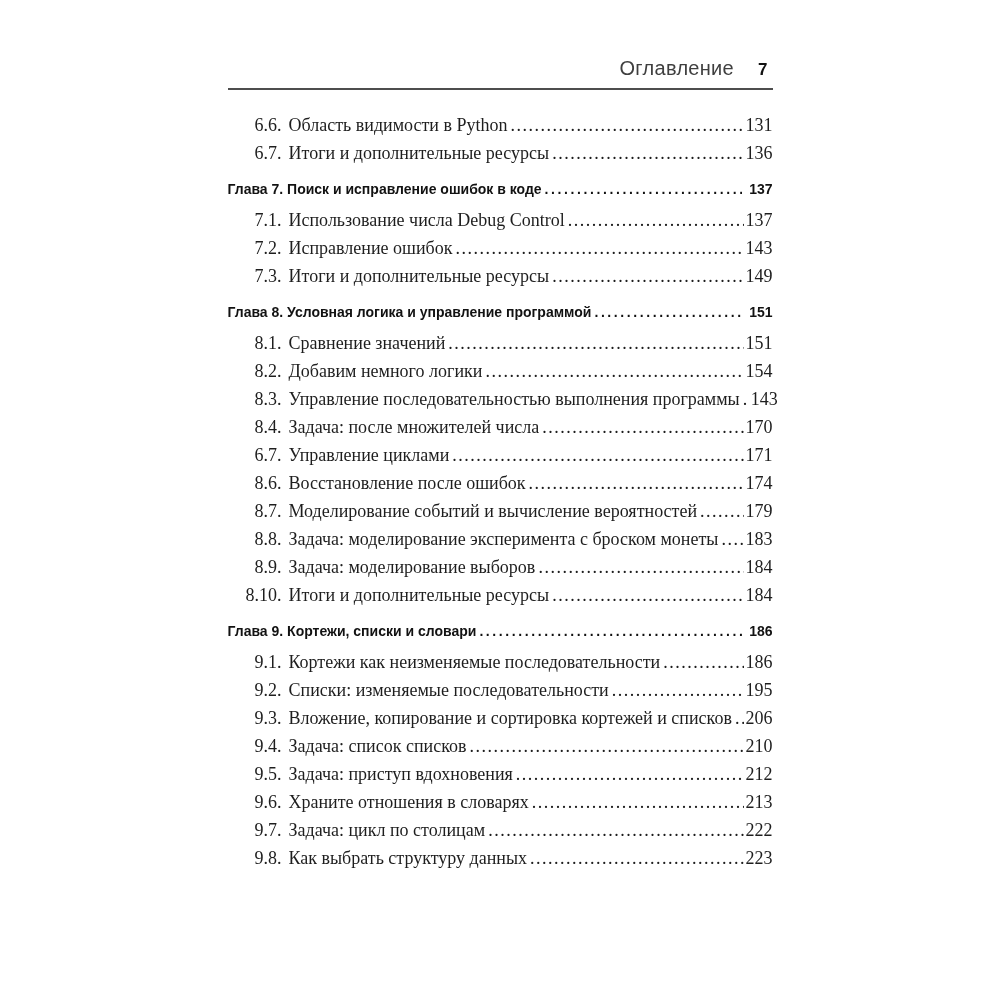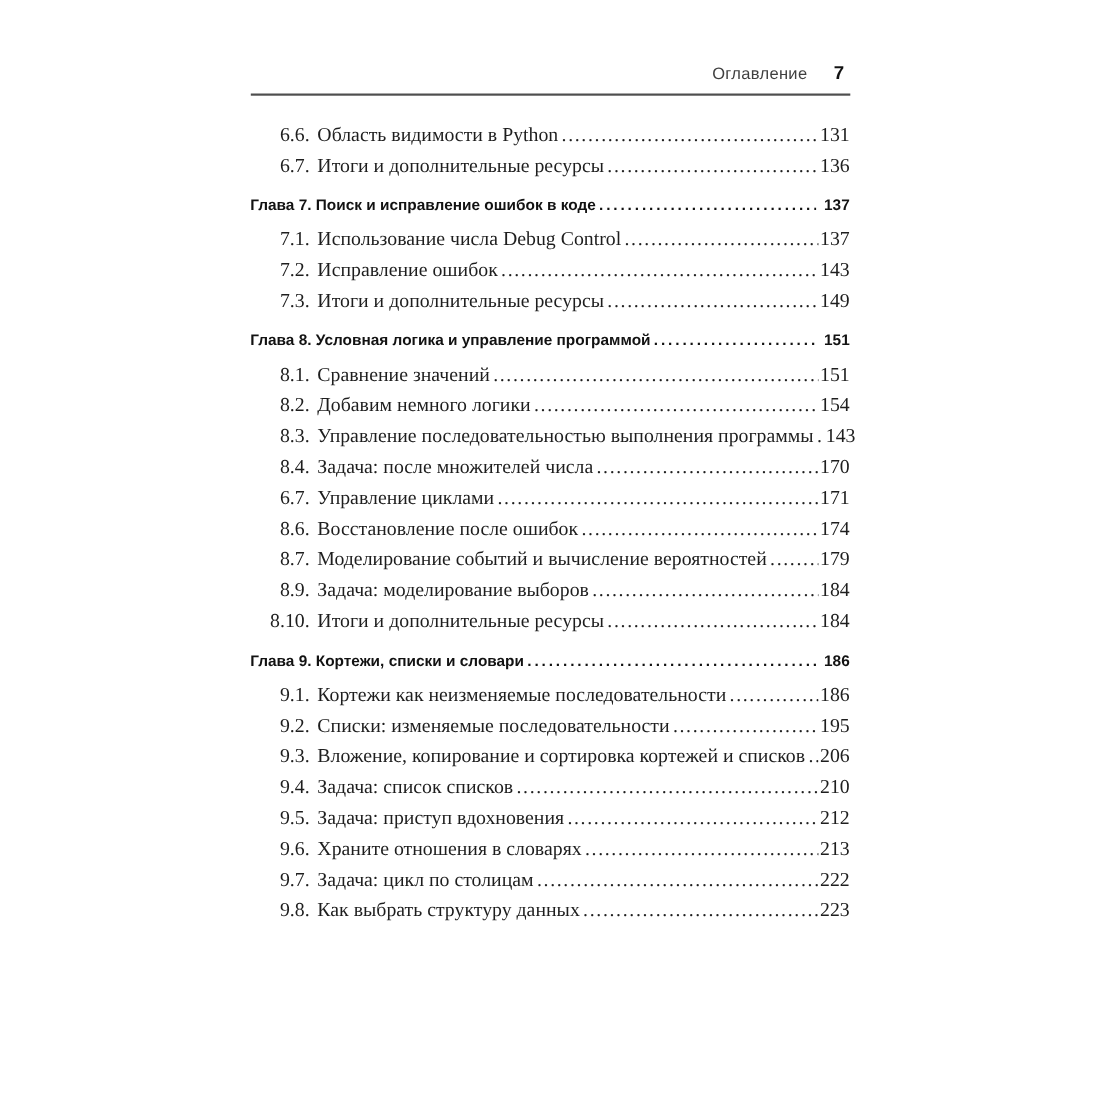--- a/index.html
+++ b/index.html
@@ -23,21 +23,21 @@
 
   
   .running-head {
     display: flex;
     justify-content: flex-end;
     align-items: baseline;
     font-family: "Liberation Sans", "DejaVu Sans", sans-serif;
     padding-bottom: 8px;
   }
   .head-title {
-    font-size: 15px;
+    font-size: 20px;
     color: #3f3f3f;
     letter-spacing: 0.3px;
   }
   .head-page {
     font-size: 17px;
     font-weight: bold;
     color: #121212;
     margin-left: 24px;
     padding-right: 5px;
   }
@@ -201,20 +201,26 @@
     <span class="dots"></span>
     <span class="pg">174</span>
   </div>
           <div class="entry-row">
     <span class="num">8.7.</span>
     <span class="title">Моделирование событий и вычисление вероятностей</span>
     <span class="dots"></span>
     <span class="pg">179</span>
   </div>
           <div class="entry-row">
+    <span class="num">8.8.</span>
+    <span class="title">Задача: моделирование эксперимента с броском монеты</span>
+    <span class="dots"></span>
+    <span class="pg">183</span>
+  </div>
+          <div class="entry-row">
     <span class="num">8.9.</span>
     <span class="title">Задача: моделирование выборов</span>
     <span class="dots"></span>
     <span class="pg">184</span>
   </div>
           <div class="entry-row">
     <span class="num">8.10.</span>
     <span class="title">Итоги и дополнительные ресурсы</span>
     <span class="dots"></span>
     <span class="pg">184</span>

